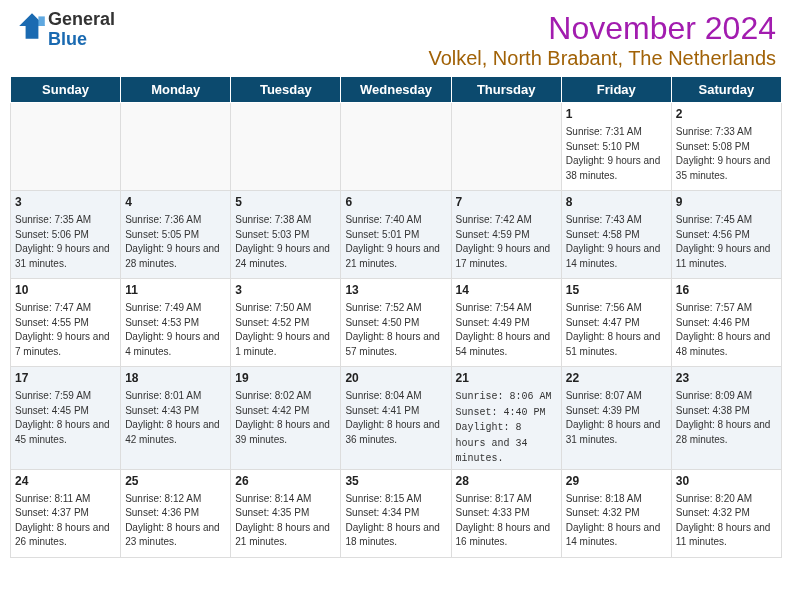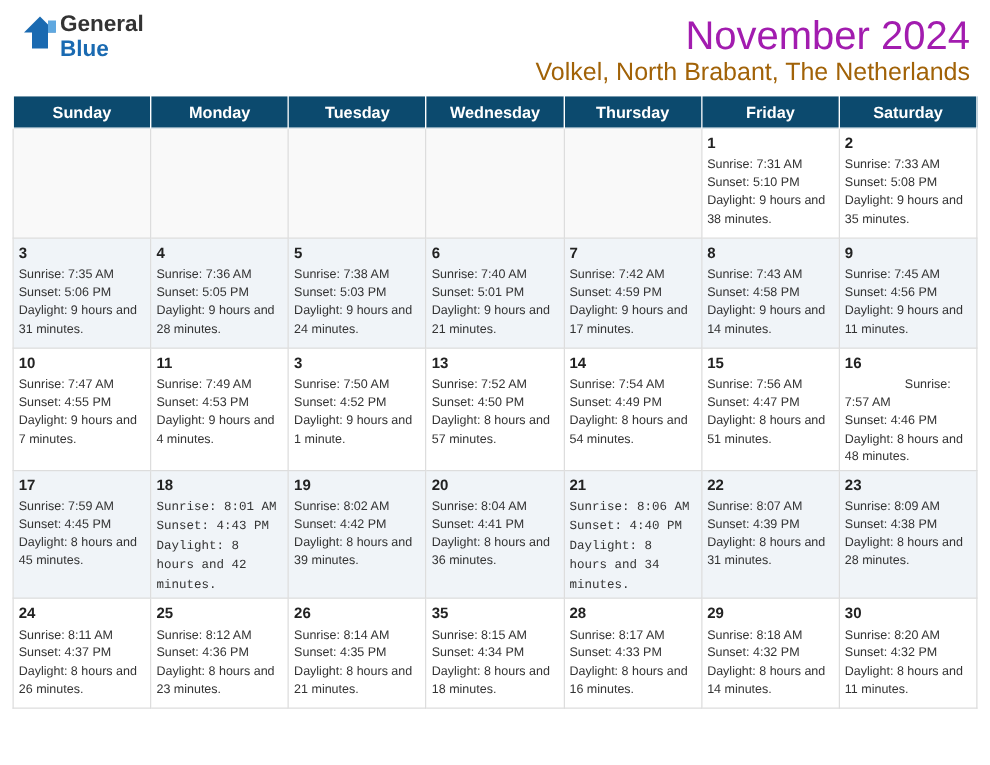--- a/index.html
+++ b/index.html
@@ -180,29 +180,29 @@
 Daylight: 9 hours and 1 minute.</span></td>
           <td class="cal-cell"><span class="day-num">13</span><span class="cell-info" style="white-space: pre-wrap;">Sunrise: 7:52 AM
 Sunset: 4:50 PM
 Daylight: 8 hours and 57 minutes.</span></td>
           <td class="cal-cell"><span class="day-num">14</span><span class="cell-info" style="white-space: pre-wrap;">Sunrise: 7:54 AM
 Sunset: 4:49 PM
 Daylight: 8 hours and 54 minutes.</span></td>
           <td class="cal-cell"><span class="day-num">15</span><span class="cell-info" style="white-space: pre-wrap;">Sunrise: 7:56 AM
 Sunset: 4:47 PM
 Daylight: 8 hours and 51 minutes.</span></td>
-          <td class="cal-cell"><span class="day-num">16</span><span class="cell-info" style="white-space: pre-wrap; margin-left: 48px;">Sunrise: 7:57 AM
+          <td class="cal-cell"><span class="day-num">16</span><span class="cell-info" style="white-space: pre-wrap;">Sunrise: 7:57 AM
 Sunset: 4:46 PM
 Daylight: 8 hours and 48 minutes.</span></td>
         </tr>
         <tr>
           <td class="cal-cell alt-row"><span class="day-num">17</span><span class="cell-info" style="white-space: pre-wrap;">Sunrise: 7:59 AM
 Sunset: 4:45 PM
 Daylight: 8 hours and 45 minutes.</span></td>
-          <td class="cal-cell alt-row"><span class="day-num">18</span><span class="cell-info" style="white-space: pre-wrap; font-family: Liberation Mono, monospace;">Sunrise: 8:01 AM
+          <td class="cal-cell alt-row"><span class="day-num">18</span><span class="cell-info" style="white-space: pre-wrap;">Sunrise: 8:01 AM
 Sunset: 4:43 PM
 Daylight: 8 hours and 42 minutes.</span></td>
           <td class="cal-cell alt-row"><span class="day-num">19</span><span class="cell-info" style="white-space: pre-wrap; text-align: right;">Sunrise: 8:02 AM
 Sunset: 4:42 PM
 Daylight: 8 hours and 39 minutes.</span></td>
           <td class="cal-cell alt-row"><span class="day-num">20</span><span class="cell-info" style="white-space: pre-wrap;">Sunrise: 8:04 AM
 Sunset: 4:41 PM
 Daylight: 8 hours and 36 minutes.</span></td>
           <td class="cal-cell alt-row"><span class="day-num">21</span><span class="cell-info" style="white-space: pre-wrap; font-family: Liberation Mono, monospace;">Sunrise: 8:06 AM
 Sunset: 4:40 PM

